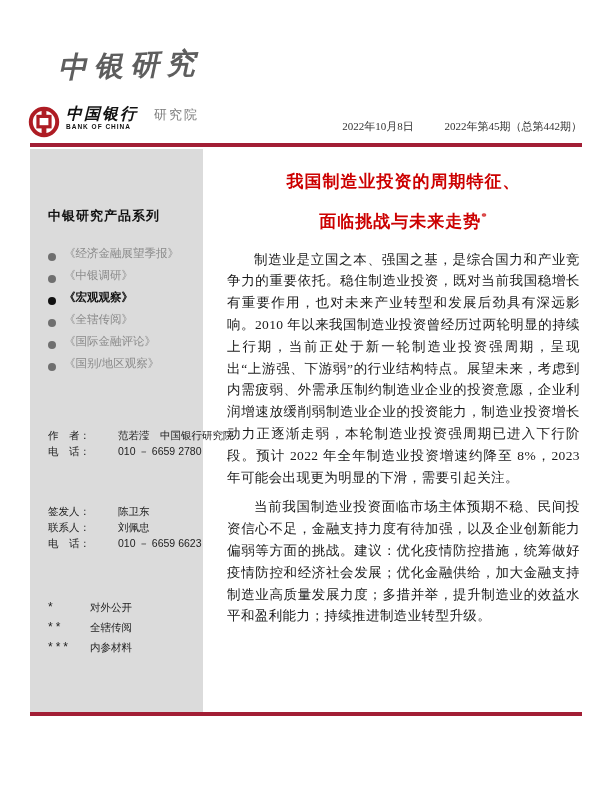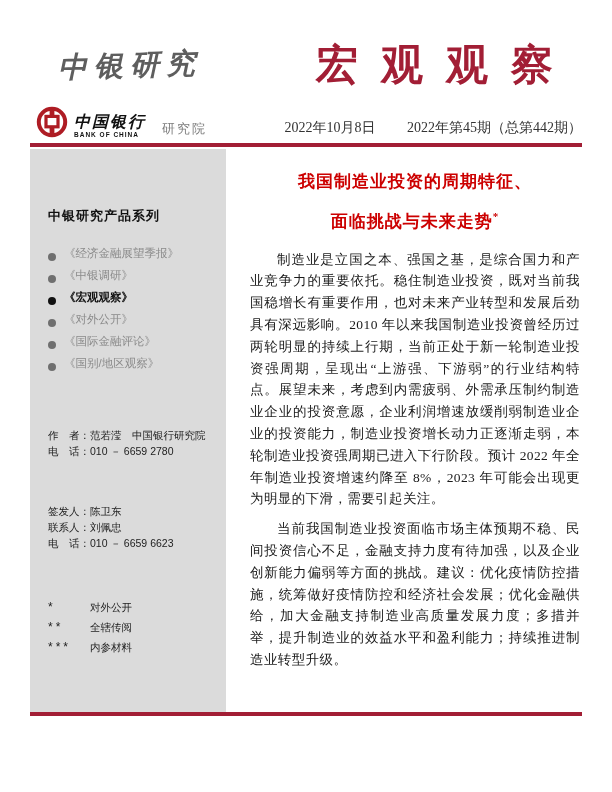--- a/index.html
+++ b/index.html
@@ -9,51 +9,51 @@
   }
   
   .calligraphy{
     position:absolute;left:58px;top:46px;font-size:29px;font-weight:bold;font-style:italic;
     color:#5e5e5e;letter-spacing:7px;transform:rotate(-2deg);white-space:nowrap;
   }
   .pub-title{
     position:absolute;left:316px;top:42px;font-size:42px;font-weight:bold;color:#A21E35;
     letter-spacing:23px;white-space:nowrap;line-height:1.1;
   }
-  .org-row{position:absolute;left:36px;top:106px;display:flex;align-items:flex-end;}
+  .org-row{position:absolute;left:28px;top:106px;display:flex;align-items:flex-start;}
   .boc-emblem{width:32px;height:32px;display:block;}
   .org-names{margin-left:6px;display:flex;flex-direction:column;line-height:1;}
   .org-cn{font-size:16px;font-weight:bold;font-style:italic;letter-spacing:2px;color:#111;}
   .org-en{font-size:6.5px;font-weight:bold;letter-spacing:1px;color:#111;
     font-family:"Liberation Sans","DejaVu Sans",sans-serif;margin-top:2px;}
   .dept{font-size:13px;color:#7d7d7d;margin-left:16px;letter-spacing:2px;}
   .date-issue{
-    position:absolute;right:30px;top:119px;font-size:14px;color:#333;white-space:nowrap;
+    position:absolute;right:30px;top:119px;font-size:11px;color:#333;white-space:nowrap;
   }
   .date-issue .date{margin-right:28px;}
   
   .rule{position:absolute;left:30px;width:552px;height:4px;background:#A21E35;}
   .top-rule{top:143px;}
   .bottom-rule{top:712px;}
   
   .columns{position:absolute;left:30px;top:149px;width:552px;height:563px;display:flex;}
   .sidebar{
-    width:196px;box-sizing:border-box;background:#DBDBDB;padding:0 14px 0 18px;flex-shrink:0;
+    width:173px;box-sizing:border-box;background:#DBDBDB;padding:0 14px 0 18px;flex-shrink:0;
     font-family:"Liberation Sans","DejaVu Sans",sans-serif;
   }
   .sidebar-heading{margin-top:58px;font-size:13px;font-weight:bold;color:#111;letter-spacing:1px;}
   .series-list{list-style:none;margin:14px 0 0 0;padding:0;}
   .series-item{display:flex;align-items:flex-end;height:22px;font-size:11.5px;color:#8a8a8a;}
   .series-item .bullet{width:8px;height:8px;border-radius:50%;background:#6f6f6f;margin-right:8px;flex-shrink:0;}
   .series-item.active{color:#111;font-weight:bold;}
   .series-item.active .bullet{background:#111;}
   .contact-block{margin-top:0;font-size:10.5px;color:#222;}
   .contact-block.first{margin-top:56px;}
   .contact-block.second{margin-top:44px;}
-  .contact-row{display:flex;line-height:16px;white-space:nowrap;}
+  .contact-row{display:flex;line-height:16px;white-space:nowrap;gap:28px;}
   .contact-row .lbl{flex-shrink:0;}
   .legend{margin-top:46px;font-size:10.5px;color:#222;}
   .legend-row{display:flex;line-height:20px;}
   .legend-row .marker{width:42px;letter-spacing:3px;font-size:12px;}
   
   .content{flex:1;box-sizing:border-box;padding-left:24px;padding-right:2px;}
   .article-title{
     margin:16px 0 0 0;text-align:center;font-size:17px;font-weight:bold;color:#CC0000;
     line-height:34px;letter-spacing:1px;
   }
@@ -63,21 +63,20 @@
     text-indent:2em;letter-spacing:0.4px;color:#1a1a1a;
   }
   .body-para + .body-para{margin-top:8px;}
 </style>
 </head>
 <body>
 
 <div class="page">
 
   <div class="calligraphy">中银研究</div>
-  <div class="pub-title">宏观观察</div>
 
   <div class="org-row">
     <svg class="boc-emblem" viewBox="0 0 40 40" xmlns="http://www.w3.org/2000/svg">
       <circle cx="20" cy="20" r="16.5" fill="none" stroke="#AE1C24" stroke-width="5"></circle>
       <rect x="17" y="3" width="6" height="11" fill="#AE1C24"></rect>
       <rect x="17" y="26" width="6" height="11" fill="#AE1C24"></rect>
       <rect x="12.5" y="13" width="15" height="13" fill="none" stroke="#AE1C24" stroke-width="4"></rect>
     </svg>
     <div class="org-names">
       <span class="org-cn">中国银行</span>
@@ -105,21 +104,21 @@
           <li class="series-item">
             <span class="bullet"></span>
             <span>《中银调研》</span>
           </li>
           <li class="series-item active">
             <span class="bullet"></span>
             <span>《宏观观察》</span>
           </li>
           <li class="series-item">
             <span class="bullet"></span>
-            <span>《对外公开》</span>
+            <span>《全辖传阅》</span>
           </li>
           <li class="series-item">
             <span class="bullet"></span>
             <span>《国际金融评论》</span>
           </li>
           <li class="series-item">
             <span class="bullet"></span>
             <span>《国别/地区观察》</span>
           </li>
         </ul>

